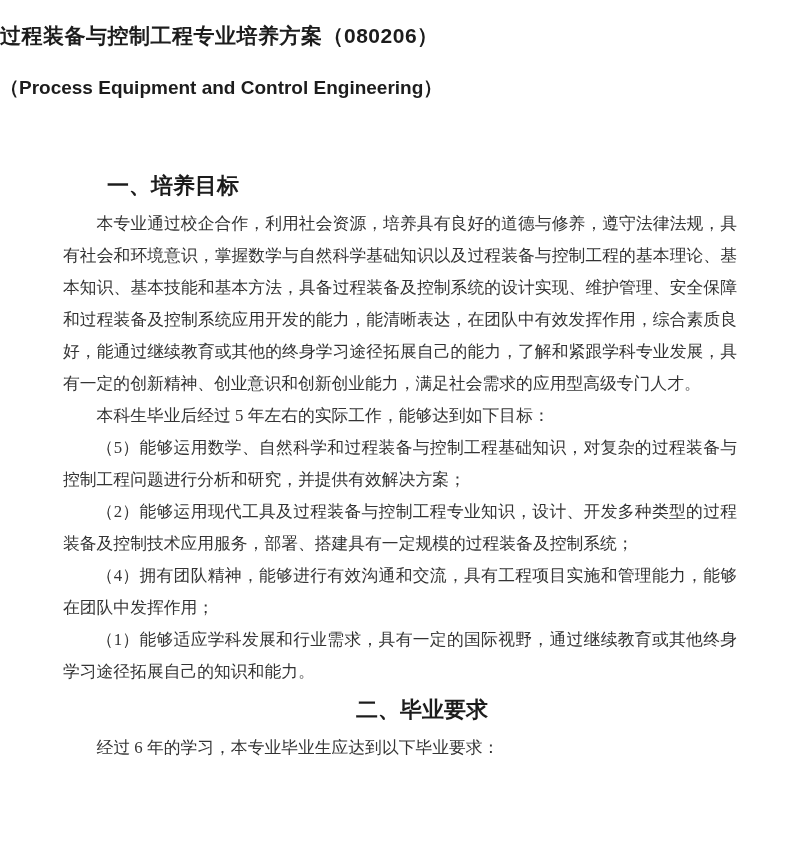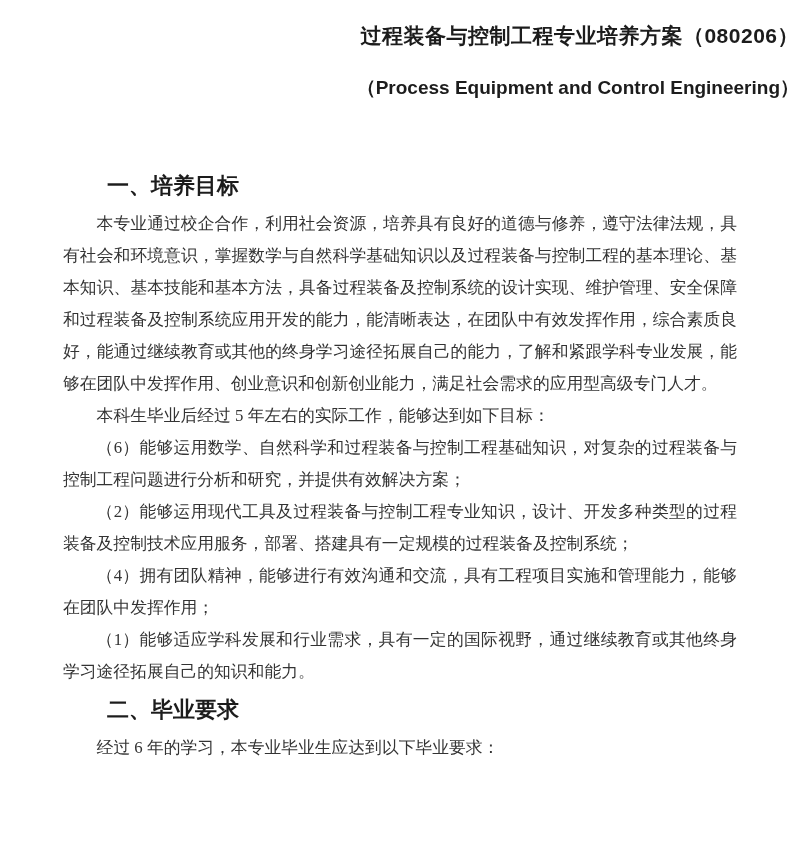--- a/index.html
+++ b/index.html
@@ -8,73 +8,73 @@
     position: relative;
     width: 799px;
     height: 851px;
     background: #ffffff;
     overflow: hidden;
     color: #333333;
     font-family: "Liberation Serif", "DejaVu Serif", serif;
   }
   .doc-title {
     padding-top: 20px;
-    text-align: right;
+    text-align: left;
     font-family: "Liberation Sans", "DejaVu Sans", sans-serif;
     font-size: 21px;
     font-weight: 700;
     color: #1c1c1c;
     line-height: 32px;
     letter-spacing: 0.5px;
   }
   .doc-subtitle {
     margin-top: 24px;
-    text-align: right;
+    text-align: left;
     font-family: "Liberation Sans", "DejaVu Sans", sans-serif;
     font-size: 19px;
     font-weight: 700;
     color: #1c1c1c;
     line-height: 24px;
   }
   .doc-body {
     padding: 0 62px 0 63px;
   }
   .section-heading {
     text-indent: 2em;
     font-family: "Liberation Sans", "DejaVu Sans", sans-serif;
     font-size: 22px;
     font-weight: 700;
     color: #1c1c1c;
     line-height: 20px;
     margin-bottom: 12px;
   }
   .section-heading.first { margin-top: 76px; }
-  .section-heading.second { margin-top: 12px; }
+  .section-heading.second { margin-top: 12px; text-align: center; }
   .para {
     font-size: 16.8px;
     line-height: 32px;
     color: #333333;
     text-align: justify;
     text-indent: 2em;
   }
 </style>
 </head>
 <body>
 
 <div class="page">
   <h1 class="doc-title">过程装备与控制工程专业培养方案（080206）</h1>
   <h2 class="doc-subtitle">（Process Equipment and Control Engineering）</h2>
 
   <div class="doc-body">
 
     <h3 class="section-heading first">一、培养目标</h3>
 
-    <p class="para">本专业通过校企合作，利用社会资源，培养具有良好的道德与修养，遵守法律法规，具有社会和环境意识，掌握数学与自然科学基础知识以及过程装备与控制工程的基本理论、基本知识、基本技能和基本方法，具备过程装备及控制系统的设计实现、维护管理、安全保障和过程装备及控制系统应用开发的能力，能清晰表达，在团队中有效发挥作用，综合素质良好，能通过继续教育或其他的终身学习途径拓展自己的能力，了解和紧跟学科专业发展，能够在团队中发挥作用、创业意识和创新创业能力，满足社会需求的应用型高级专门人才。</p>
+    <p class="para">本专业通过校企合作，利用社会资源，培养具有良好的道德与修养，遵守法律法规，具有社会和环境意识，掌握数学与自然科学基础知识以及过程装备与控制工程的基本理论、基本知识、基本技能和基本方法，具备过程装备及控制系统的设计实现、维护管理、安全保障和过程装备及控制系统应用开发的能力，能清晰表达，在团队中有效发挥作用，综合素质良好，能通过继续教育或其他的终身学习途径拓展自己的能力，了解和紧跟学科专业发展，具有一定的创新精神、创业意识和创新创业能力，满足社会需求的应用型高级专门人才。</p>
     <p class="para">本科生毕业后经过 5 年左右的实际工作，能够达到如下目标：</p>
-    <p class="para">（6）能够运用数学、自然科学和过程装备与控制工程基础知识，对复杂的过程装备与控制工程问题进行分析和研究，并提供有效解决方案；</p>
+    <p class="para">（5）能够运用数学、自然科学和过程装备与控制工程基础知识，对复杂的过程装备与控制工程问题进行分析和研究，并提供有效解决方案；</p>
     <p class="para">（2）能够运用现代工具及过程装备与控制工程专业知识，设计、开发多种类型的过程装备及控制技术应用服务，部署、搭建具有一定规模的过程装备及控制系统；</p>
     <p class="para">（4）拥有团队精神，能够进行有效沟通和交流，具有工程项目实施和管理能力，能够在团队中发挥作用；</p>
     <p class="para">（1）能够适应学科发展和行业需求，具有一定的国际视野，通过继续教育或其他终身学习途径拓展自己的知识和能力。</p>
 
     <h3 class="section-heading second">二、毕业要求</h3>
 
     <p class="para">经过 6 年的学习，本专业毕业生应达到以下毕业要求：</p>
 
   </div>
 </div>

